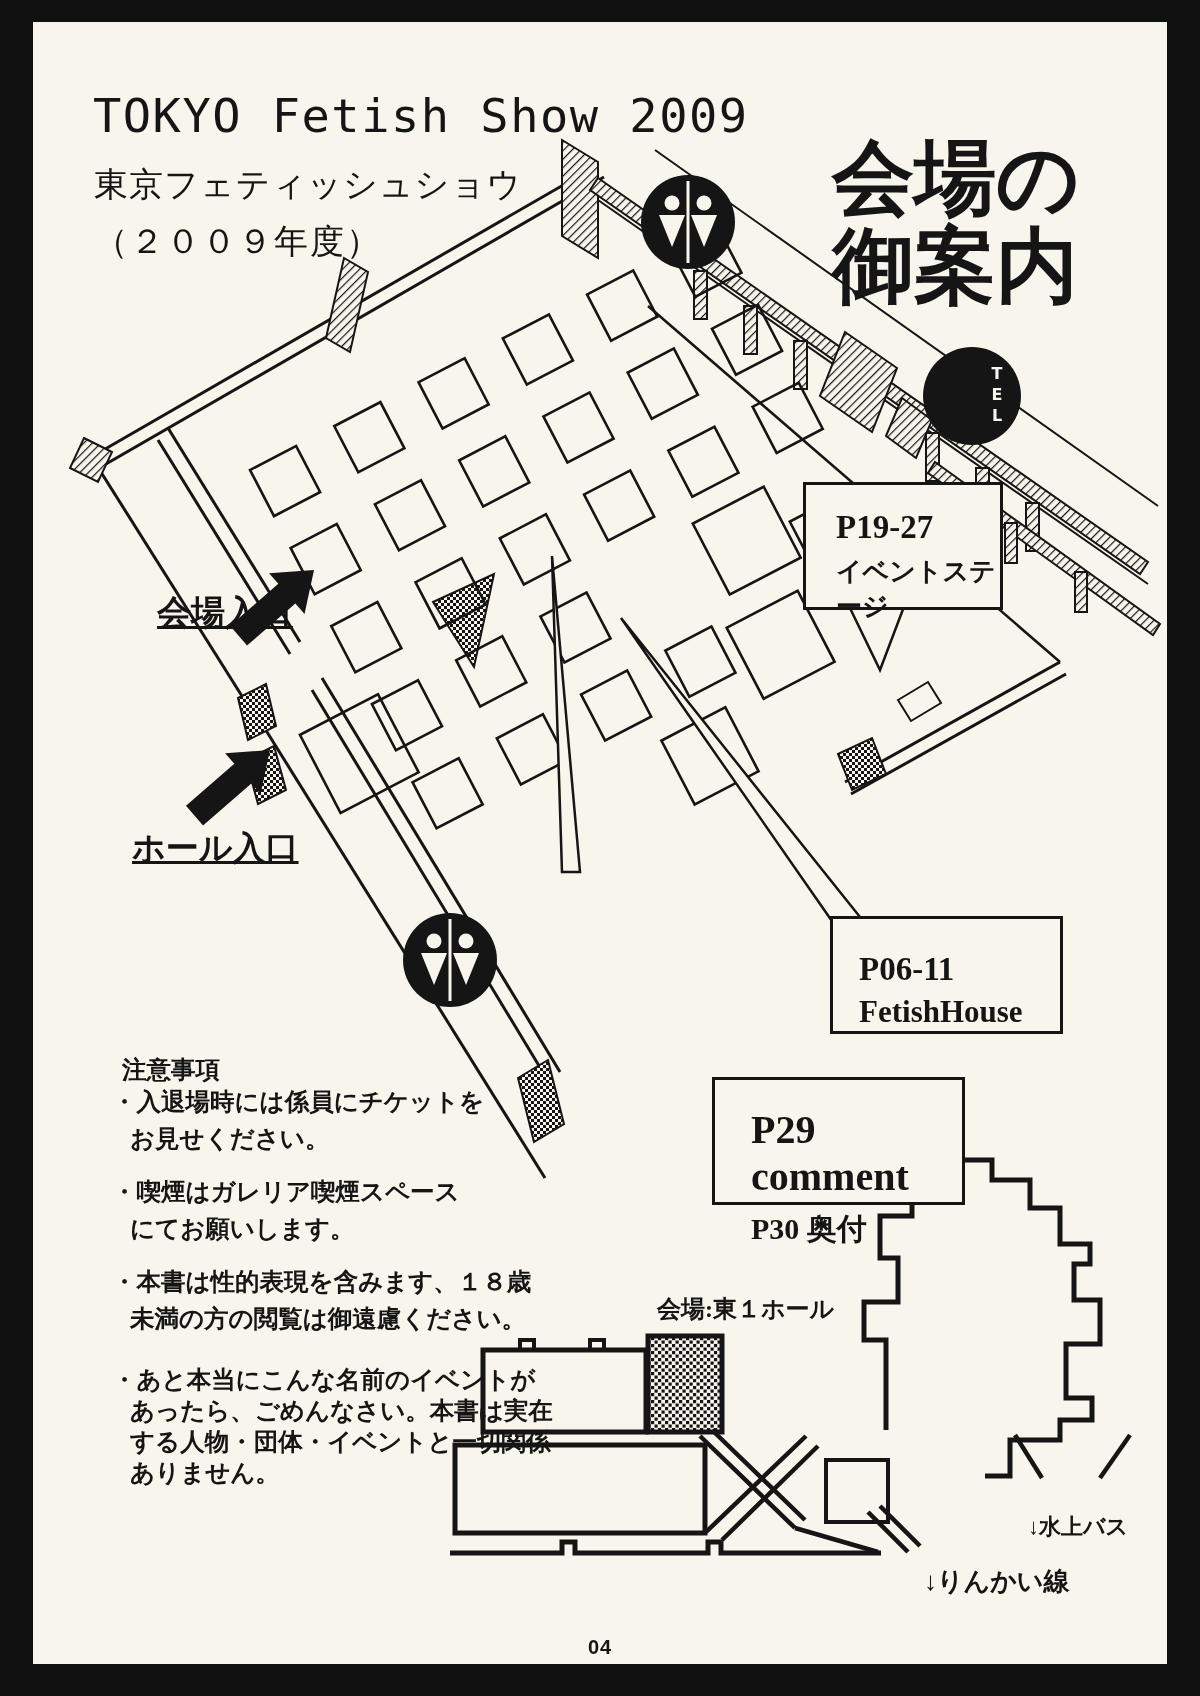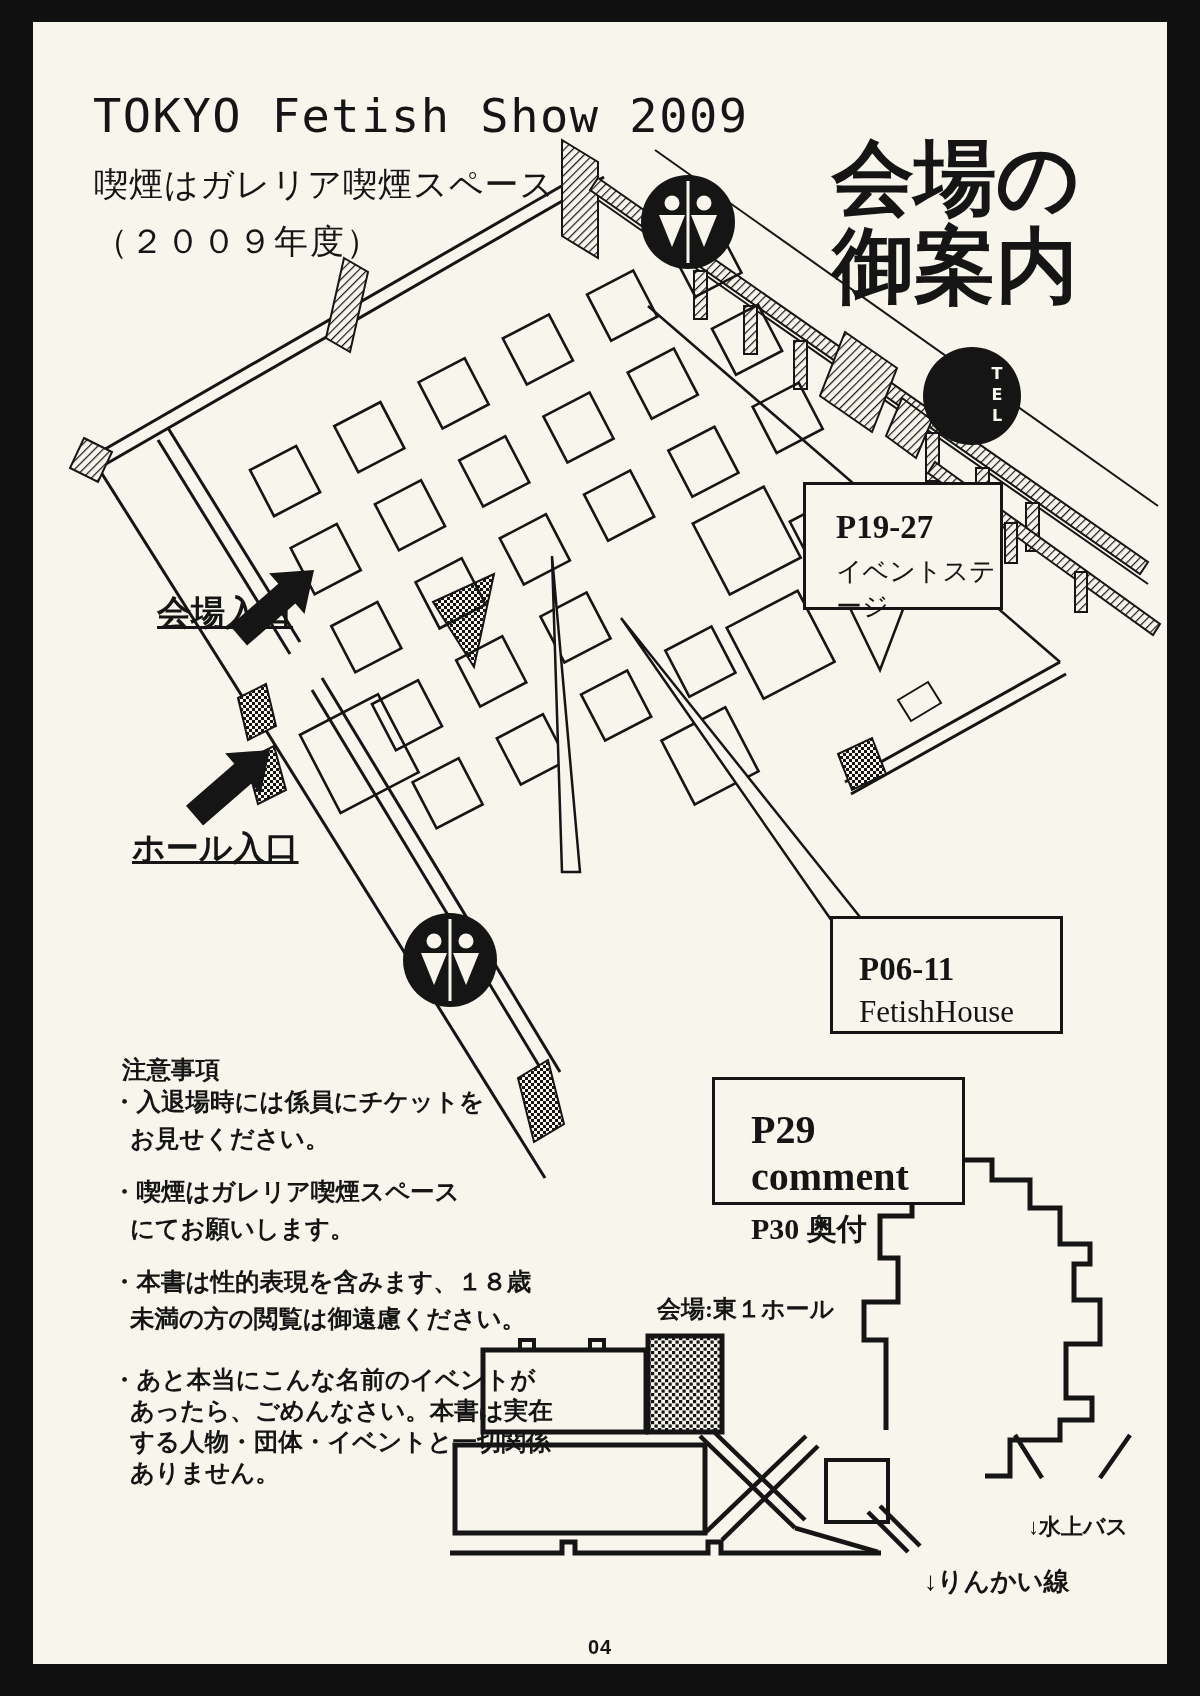--- a/index.html
+++ b/index.html
@@ -7,21 +7,21 @@
           font-family:"Liberation Serif",serif;color:#151515;}
   .page{position:absolute;left:33px;top:22px;width:1134px;height:1642px;background:#f7f5ec;}
   .abs{position:absolute;}
   #art{position:absolute;left:0;top:0;width:1200px;height:1696px;}
   .title-en{font-family:"DejaVu Sans Mono",monospace;font-size:47px;letter-spacing:1.5px;white-space:nowrap;}
   .title-ja{font-family:"DejaVu Sans",sans-serif;font-size:34px;font-weight:500;letter-spacing:1px;white-space:nowrap;}
   .guide{font-family:"DejaVu Sans",sans-serif;font-size:82px;font-weight:700;line-height:88px;white-space:nowrap;}
   .maplabel{font-family:"DejaVu Sans",sans-serif;font-weight:700;white-space:nowrap;text-decoration:underline;}
   .callout{position:absolute;box-sizing:border-box;border:3.5px solid #151515;background:#f7f5ec;}
   .callout .l1{font-size:33px;font-weight:600;}
-  .callout .l2{font-size:26px;font-weight:400;}
+  .callout .l2{font-size:26px;font-weight:700;}
   .note{font-size:24.5px;font-weight:700;white-space:nowrap;}
   .mini{font-weight:700;white-space:nowrap;}
   .telword{font-family:"DejaVu Sans",sans-serif;font-size:16px;line-height:21px;font-weight:700;
            color:#f7f5ec;width:18px;word-break:break-all;text-align:center;}
   .pgnum{font-family:"Liberation Sans",sans-serif;font-size:20px;font-weight:700;letter-spacing:1px;}
 </style>
 </head>
 <body>
 
 <div id="canvas">
@@ -163,21 +163,21 @@
       <path d="M 700,1436 L 795,1528 M 712,1430 L 805,1520 M 806,1436 L 706,1532 M 818,1446 L 722,1540" stroke-width="4.5"></path>
       <path d="M 795,1528 L 878,1552" stroke-width="4.5"></path>
       <rect x="826" y="1460" width="62" height="62" stroke-width="4" fill="#f7f5ec"></rect>
       <path d="M 886,1430 L 886,1340 L 864,1340 L 864,1302 L 898,1302 L 898,1258 L 880,1258 L 880,1216 L 912,1216 L 912,1184 L 946,1184 L 946,1160 L 992,1160 L 992,1180 L 1030,1180 L 1030,1208 L 1060,1208 L 1060,1244 L 1090,1244 L 1090,1264 L 1074,1264 L 1074,1300 L 1100,1300 L 1100,1344 L 1066,1344 L 1066,1398 L 1092,1398 L 1092,1420 L 1060,1420 L 1060,1440 L 1010,1440 L 1010,1476 L 985,1476"></path>
       <path d="M 1015,1435 L 1042,1478 M 1130,1435 L 1100,1478" stroke-width="4.5"></path>
       <path d="M 868,1512 L 908,1552 M 880,1506 L 920,1546" stroke-width="4.5"></path>
     </g>
   </svg>
 
   <div class="abs title-en" style="left:93px;top:88px;">TOKYO Fetish Show 2009</div>
-  <div class="abs title-ja" style="left:94px;top:162px;">喫煙はガレリア喫煙スペース</div>
+  <div class="abs title-ja" style="left:94px;top:162px;">東京フェティッシュショウ</div>
   <div class="abs title-ja" style="left:94px;top:219px;letter-spacing:2px;">（２００９年度）</div>
 
   <div class="abs guide" style="left:832px;top:134px;">
     <div>会場の</div>
     <div>御案内</div>
   </div>
 
   <div class="abs telword" style="left:988px;top:363px;">TEL</div>
 
   <div class="abs maplabel" style="left:157px;top:590px;font-size:34px;">会場入口</div>

